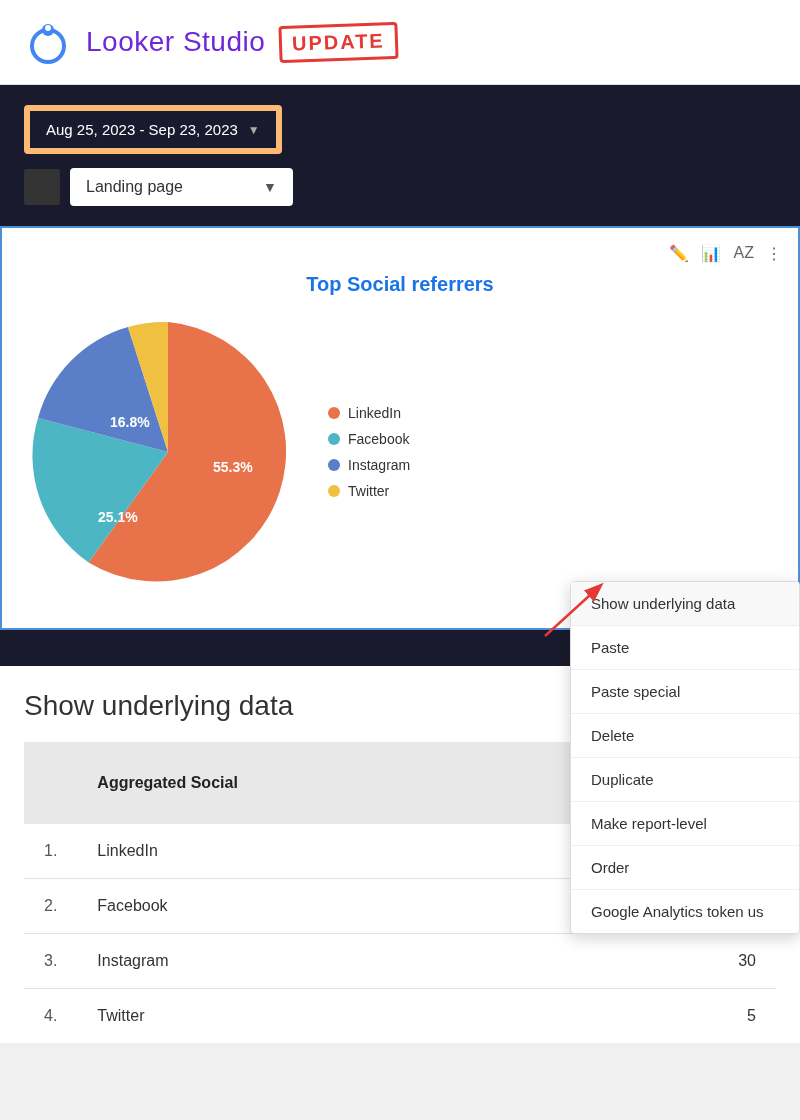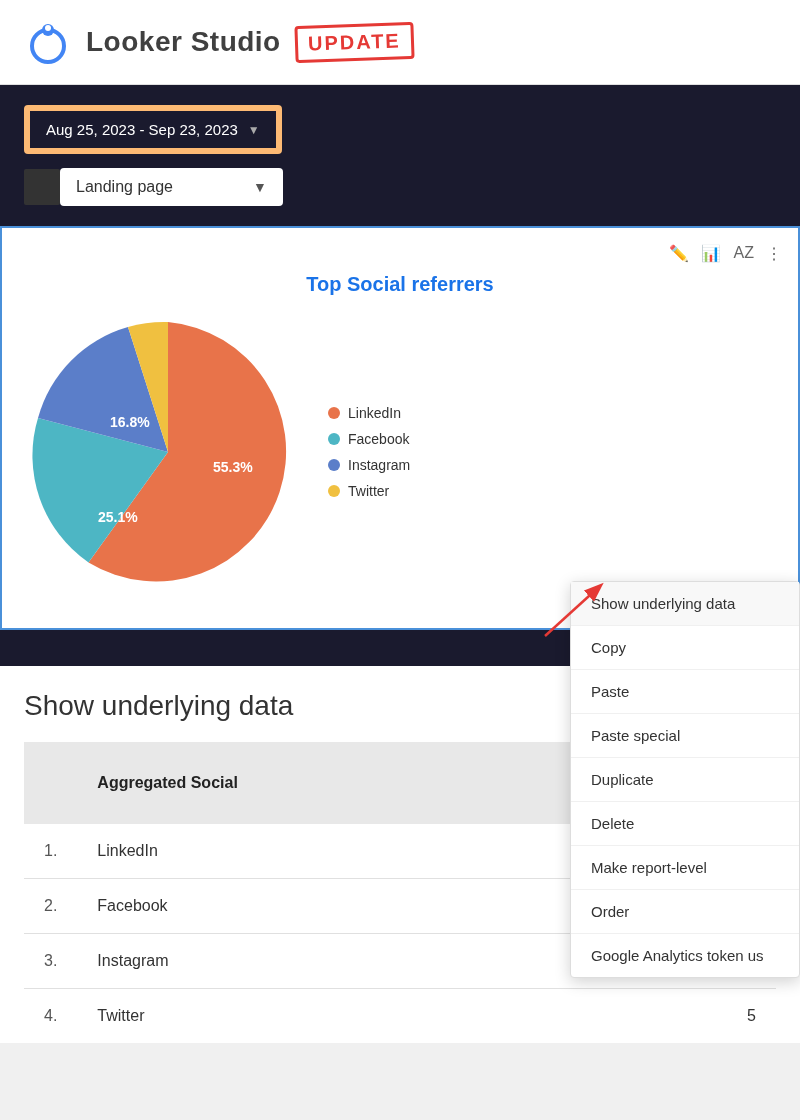--- a/index.html
+++ b/index.html
@@ -20,22 +20,22 @@
       align-items: center;
       gap: 14px;
       border-bottom: 1px solid #e0e0e0;
     }
     .logo-icon {
       width: 48px;
       height: 48px;
     }
     .header-title {
       font-size: 28px;
-      font-weight: 700;
-      color: #404040;
+      font-weight: 400;
+      color: #6d28d9;
       letter-spacing: 0.5px;
     }
     .update-badge {
       border: 3px solid #e53935;
       color: #e53935;
       font-size: 20px;
       font-weight: 900;
       padding: 4px 10px;
       border-radius: 4px;
       letter-spacing: 2px;
@@ -62,20 +62,21 @@
       cursor: pointer;
       margin-bottom: 14px;
     }
     .date-range-selector .arrow {
       color: #aaa;
       font-size: 12px;
     }
     .page-selector-row {
       display: flex;
       align-items: center;
+      gap: 10px;
     }
     .dark-square {
       width: 36px;
       height: 36px;
       background: #333;
       border-radius: 2px;
     }
     .page-dropdown {
       background: white;
       color: #333;
@@ -303,25 +304,24 @@
         <div class="legend-item">
           <div class="legend-dot" style="background:#f0c040;"></div>
           <span>Twitter</span>
         </div>
       </div>
     </div>
   </div>
 
   <div class="context-menu">
     <div class="context-menu-item highlighted">Show underlying data</div>
-    <div class="context-menu-item">Copy</div>
     <div class="context-menu-item">Paste</div>
     <div class="context-menu-item">Paste special</div>
+    <div class="context-menu-item">Delete</div>
     <div class="context-menu-item">Duplicate</div>
-    <div class="context-menu-item">Delete</div>
     <div class="context-menu-item">Make report-level</div>
     <div class="context-menu-item">Order</div>
     <div class="context-menu-item">Google Analytics token us</div>
   </div>
 
   <svg style="position:absolute;top:340px;right:165px;z-index:200;pointer-events:none;" width="120" height="80" viewBox="0 0 120 80">
     <defs>
       <marker id="arrowhead" markerWidth="8" markerHeight="8" refX="6" refY="3" orient="auto">
         <polygon points="0 0, 8 3, 0 6" fill="#e53935"></polygon>
       </marker>

